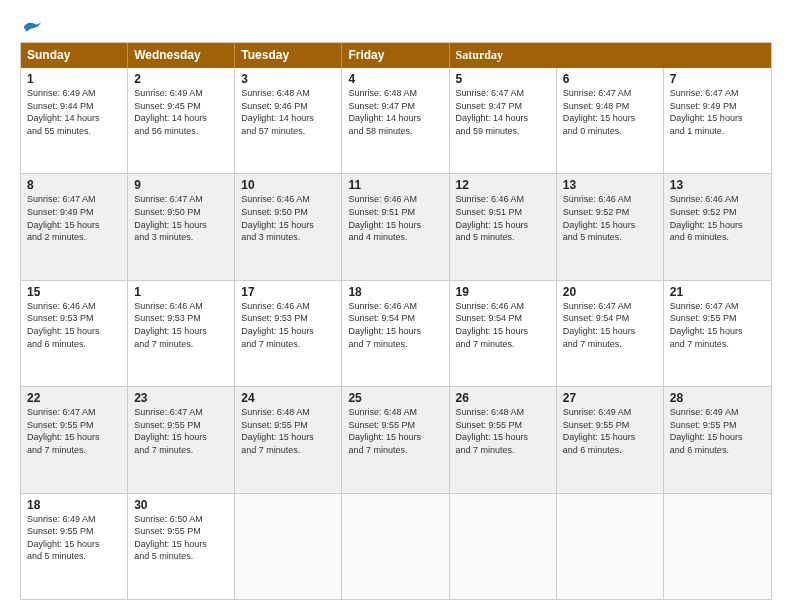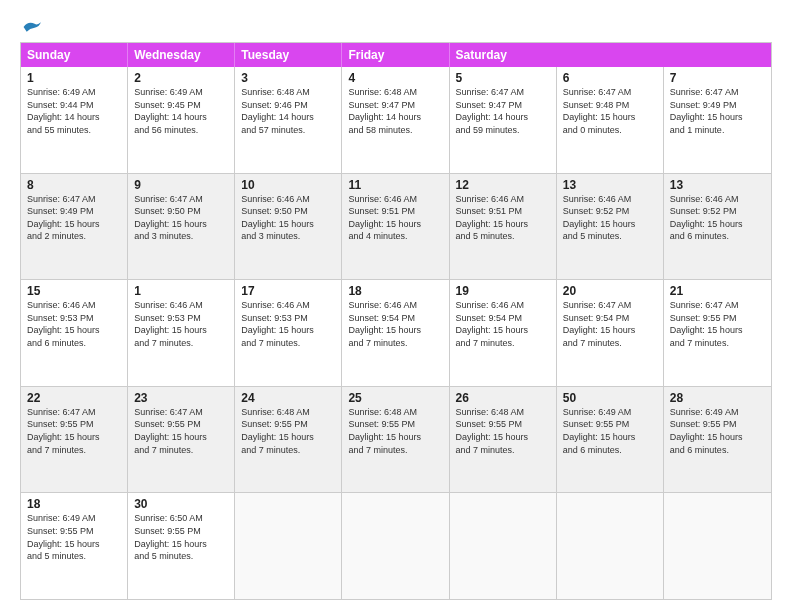--- a/index.html
+++ b/index.html
@@ -63,31 +63,31 @@
     }
     .calendar {
       flex: 1;
       display: flex;
       flex-direction: column;
       border: 1px solid #ccc;
     }
     .cal-header {
       display: grid;
       grid-template-columns: repeat(7, 1fr);
-      background: #d946ef;
+      background: #a16207;
     }
     .cal-header-cell {
       color: #fff;
       font-size: 12px;
       font-weight: bold;
       padding: 5px 6px;
       text-align: left;
       border-right: 1px solid rgba(255,255,255,0.3);
     }
-    .cal-header-cell:last-child { border-right: none; }
+    .cal-header-cell:last-child { border-right: none; font-family: Liberation Serif, serif; }
     .cal-body {
       flex: 1;
       display: flex;
       flex-direction: column;
     }
     .cal-row {
       display: grid;
       grid-template-columns: repeat(7, 1fr);
       flex: 1;
       border-top: 1px solid #ccc;
@@ -329,21 +329,21 @@
 and 7 minutes.</div>
           </div>
           <div class="cal-cell shaded">
             <span class="day-num">26</span>
             <div class="cell-text" style="white-space: pre-line;">Sunrise: 6:48 AM
 Sunset: 9:55 PM
 Daylight: 15 hours
 and 7 minutes.</div>
           </div>
           <div class="cal-cell shaded">
-            <span class="day-num">50</span>
+            <span class="day-num">27</span>
             <div class="cell-text" style="white-space: pre-line;">Sunrise: 6:49 AM
 Sunset: 9:55 PM
 Daylight: 15 hours
 and 6 minutes.</div>
           </div>
           <div class="cal-cell shaded">
             <span class="day-num">28</span>
             <div class="cell-text" style="white-space: pre-line;">Sunrise: 6:49 AM
 Sunset: 9:55 PM
 Daylight: 15 hours

